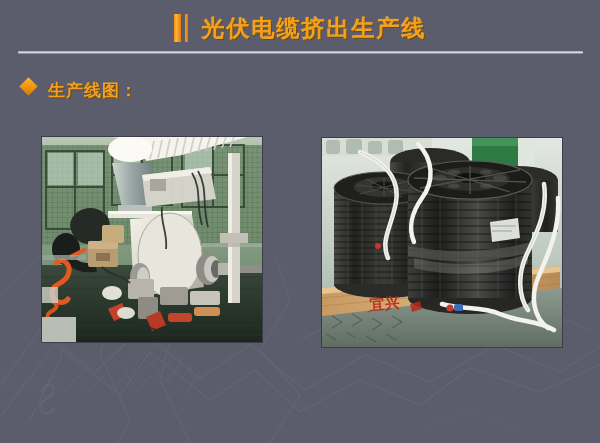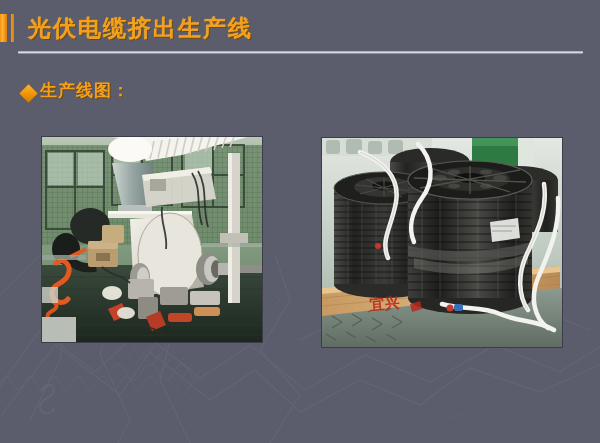--- a/index.html
+++ b/index.html
@@ -33,20 +33,21 @@
 
   
   .title-row {
     position: absolute;
     left: 0;
     top: 8px;
     width: 600px;
     height: 40px;
     display: flex;
     align-items: center;
+    justify-content: center;
   }
   .bar-thick {
     width: 7px;
     height: 28px;
     background: linear-gradient(to right, #f0940f 0%, #ffb13a 35%, #e07d05 100%);
     margin-right: 4px;
     box-shadow: 0 0 0 0 transparent;
   }
   .bar-thin {
     width: 3px;
@@ -75,21 +76,22 @@
     background: linear-gradient(to bottom, #9a9bab 0%, #dfe0ea 45%, #c3c4d2 60%, #6d6e7e 100%);
     border-radius: 1px;
   }
 
   
   .subtitle-row {
     position: absolute;
     left: 22px;
     top: 80px;
     display: flex;
-    align-items: flex-end;
+    align-items: flex-start;
+    gap: 8px;
   }
   .diamond {
     width: 13px;
     height: 13px;
     background: linear-gradient(135deg, #ffb330 0%, #f09307 55%, #d07b04 100%);
     transform: rotate(45deg);
     margin-right: 5px;
     flex: none;
   }
   .subtitle-text {

